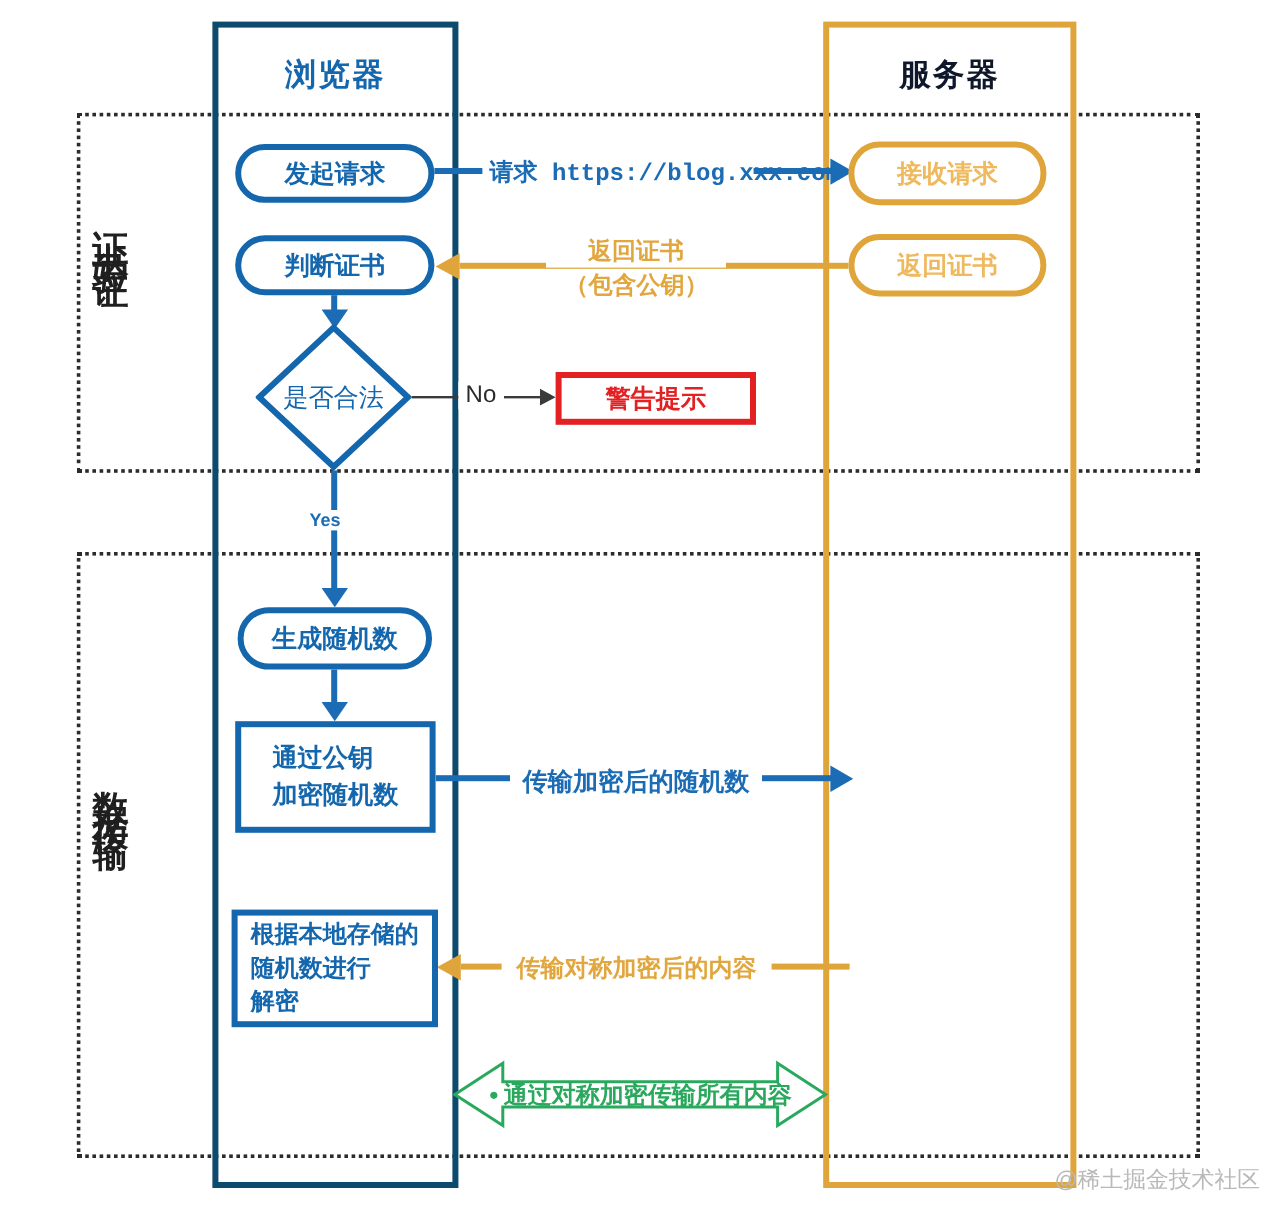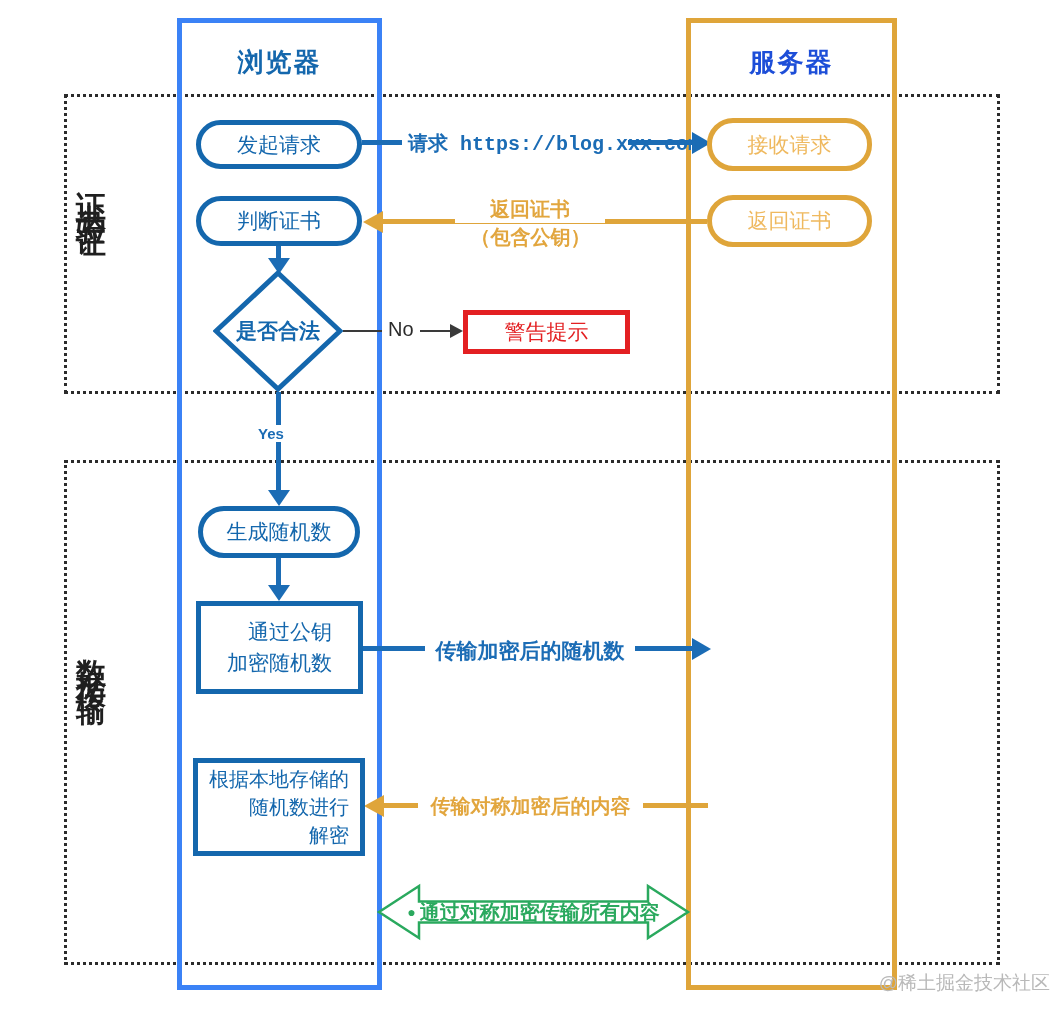--- a/index.html
+++ b/index.html
@@ -1,59 +1,59 @@
 <!DOCTYPE html>
 <html><head>
 <meta charset="utf-8">
 <style>
   html,body{margin:0;padding:0;background:#ffffff;}
   *{box-sizing:border-box;font-family:"Liberation Sans","DejaVu Sans",sans-serif;}
   .canvas{position:relative;width:1058px;height:1021px;background:#ffffff;overflow:hidden;}
 
   
   .lane{position:absolute;top:18px;height:972px;background:transparent;}
-  .lane-browser{left:177px;width:205px;border:5px solid #3b82f6;}
+  .lane-browser{left:177px;width:205px;border:5px solid #0c4a6e;}
   .lane-server{left:686px;width:211px;border:5px solid #dfa53a;}
   .lane-title{position:absolute;top:22px;left:0;width:100%;text-align:center;
     font-size:26px;font-weight:bold;letter-spacing:2px;}
   .lane-browser .lane-title{color:#1467ad;}
-  .lane-server .lane-title{color:#1d4ed8;}
+  .lane-server .lane-title{color:#0f172a;}
 
   
   .phase{position:absolute;left:64px;width:936px;border:3px dotted #2b2b2b;}
   .phase-cert{top:94px;height:300px;}
   .phase-data{top:460px;height:505px;}
   .phase-label{position:absolute;left:70px;writing-mode:vertical-rl;text-orientation:upright;
     font-size:30px;font-weight:bold;color:#1f1f1f;letter-spacing:12px;}
   .phase-label-cert{top:168px;}
   .phase-label-data{top:635px;}
 
   
   .node{position:absolute;display:flex;align-items:center;justify-content:center;
-    text-align:right;background:#ffffff;font-weight:normal;white-space:pre-line;}
+    text-align:left;background:#ffffff;font-weight:bold;white-space:pre-line;}
   .node-blue{border:5px solid #1467ad;color:#1467ad;}
   .node-orange{border:5px solid #dfa53a;color:#efb95f;}
   .pill{border-radius:26px;}
   .n-initiate{left:196px;top:120px;width:166px;height:49px;font-size:21px;}
   .n-receive{left:707px;top:118px;width:165px;height:53px;font-size:21px;}
   .n-judge{left:196px;top:196px;width:166px;height:50px;font-size:21px;}
   .n-return{left:707px;top:195px;width:165px;height:52px;font-size:21px;}
   .n-warning{left:463px;top:310px;width:167px;height:44px;font-size:21px;
     border:5px solid #e32022;color:#e32022;}
   .n-genrandom{left:198px;top:506px;width:162px;height:52px;font-size:21px;}
   .n-encryptpub{left:196px;top:601px;width:167px;height:93px;font-size:21px;line-height:1.45;}
   .n-decryptpriv{left:708px;top:601px;width:167px;height:93px;font-size:21px;line-height:1.45;}
   .n-localdecrypt{left:193px;top:758px;width:172px;height:98px;font-size:20px;line-height:1.4;}
   .n-symencrypt{left:708px;top:758px;width:167px;height:98px;font-size:20px;line-height:1.4;}
 
   
   .diamond-wrap{position:absolute;left:213px;top:270px;width:130px;height:122px;}
   .diamond-wrap svg{position:absolute;left:0;top:0;}
   .diamond-text{position:absolute;left:0;top:0;width:100%;height:100%;display:flex;
-    align-items:center;justify-content:center;font-size:21px;font-weight:bold;color:#1467ad;}
+    align-items:center;justify-content:center;font-size:21px;font-weight:normal;color:#1467ad;}
 
   
   .hline{position:absolute;height:5px;}
   .vline{position:absolute;width:5px;}
   .blue-fill{background:#1b6cb5;}
   .orange-fill{background:#dfa53a;}
   .thin{height:2px;background:#3a3a3a;}
   .ah{position:absolute;width:0;height:0;}
   .ah-right-blue{border-left:19px solid #1b6cb5;border-top:11px solid transparent;border-bottom:11px solid transparent;}
   .ah-left-orange{border-right:20px solid #dfa53a;border-top:11px solid transparent;border-bottom:11px solid transparent;}

